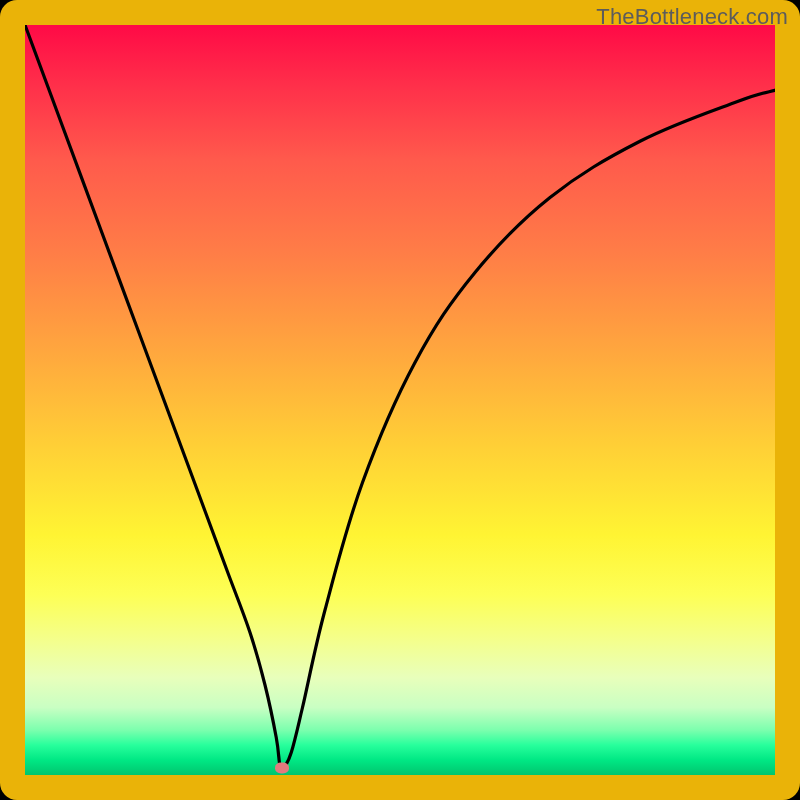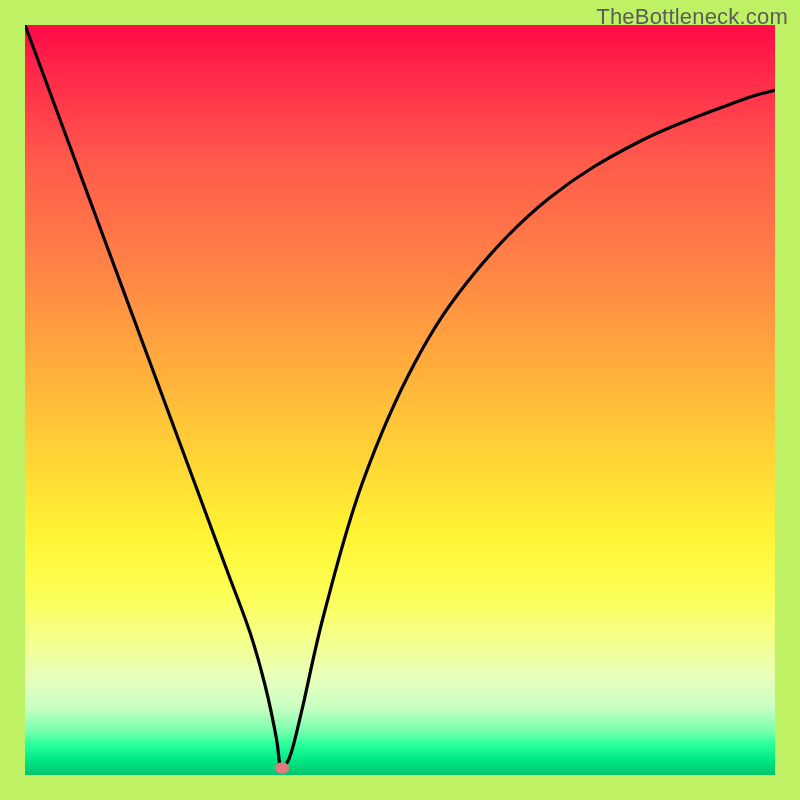--- a/index.html
+++ b/index.html
@@ -1,21 +1,22 @@
 <!DOCTYPE html>
 <html><head>
 <meta charset="utf-8">
 <style>
   * { margin: 0; padding: 0; box-sizing: border-box; }
   html, body { width: 800px; height: 800px; overflow: hidden; background: #000; }
   .frame {
     position: relative;
     width: 800px;
     height: 800px;
-    background: #bef264;
+    background: #eab308;
+    border-radius: 17px;
   }
   .watermark {
     position: absolute;
     top: 4px;
     right: 12px;
     font-family: Arial, Helvetica, sans-serif;
     font-size: 22px;
     color: #5c5c5c;
     letter-spacing: 0.2px;
     user-select: none;

